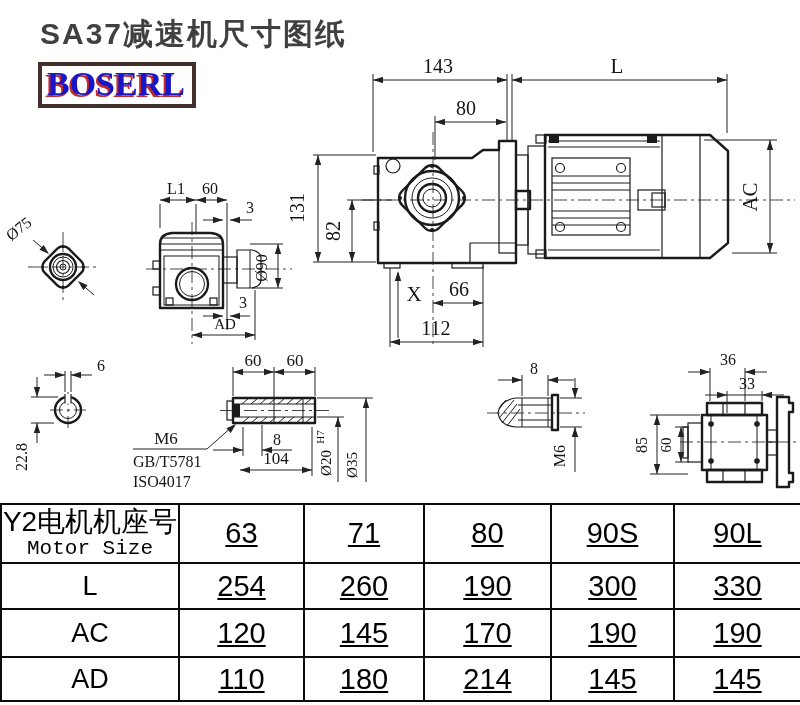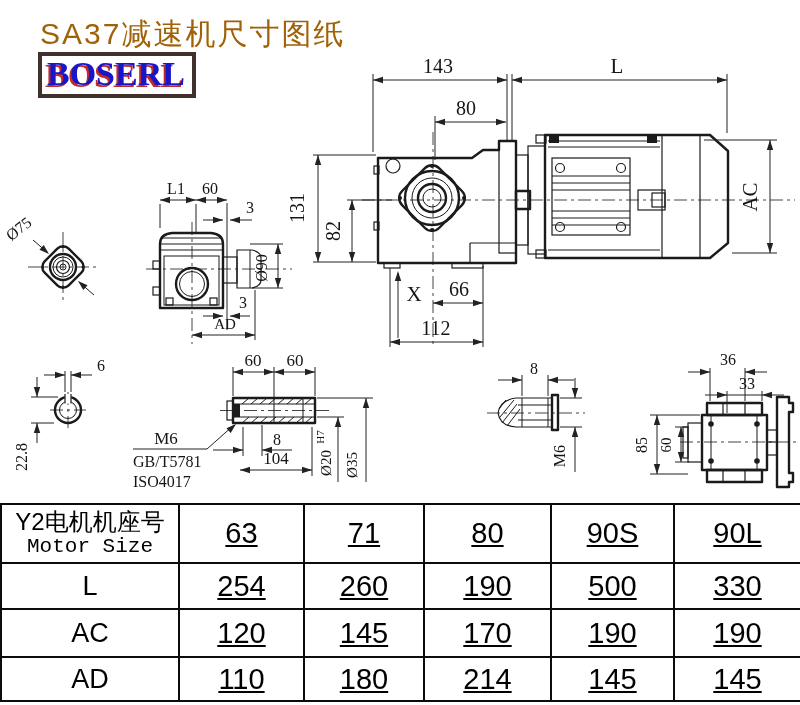--- a/index.html
+++ b/index.html
@@ -1,20 +1,20 @@
 <!DOCTYPE html>
 <html><head>
 <meta charset="utf-8">
 <style>
   html,body{margin:0;padding:0;background:#fff;}
   #page{position:relative;width:800px;height:705px;background:#fff;overflow:hidden;
         font-family:"Liberation Sans",sans-serif;}
-  .title{position:absolute;left:40px;top:14px;font-size:30px;font-weight:normal;color:#a16207;
+  .title{position:absolute;left:40px;top:14px;font-size:30px;font-weight:bold;color:#404040;
          letter-spacing:2px;white-space:nowrap;}
-  .logo{position:absolute;left:38px;top:52px;border:4px solid #41302b;background:#fff;
+  .logo{position:absolute;left:38px;top:62px;border:4px solid #41302b;background:#fff;
         padding:0 7px 2px 5px;}
   .logo span{font-family:"Liberation Serif",serif;font-size:34px;font-weight:bold;
         color:#1717c9;text-shadow:-2px 2px 0 #c22a2a;line-height:1.05;}
   svg{position:absolute;left:0;top:0;}
   svg text{fill:#151515;text-anchor:middle;}
   .ts{text-anchor:start;}
   .t21{font:21px "Liberation Serif",serif;}
   .t20{font:20px "Liberation Serif",serif;}
   .t17{font:17px "Liberation Serif",serif;}
   .t16{font:16px "Liberation Serif",serif;}
@@ -24,21 +24,21 @@
   .ol2{fill:none;stroke:#1b1b1b;stroke-width:1.2;}
   .thin{fill:none;stroke:#1b1b1b;stroke-width:1;}
   .cl{fill:none;stroke:#303030;stroke-width:0.9;stroke-dasharray:13 4 3 4;}
   .dim{fill:none;stroke:#222;stroke-width:1;}
   .arw{fill:#222;stroke:none;}
   .blk{fill:#1b1b1b;stroke:none;}
   table.dims{position:absolute;left:0;top:503px;width:800px;border-collapse:collapse;
         table-layout:fixed;background:#fff;}
   table.dims td,table.dims th{border:2px solid #0c0c0c;text-align:center;vertical-align:middle;
         padding:0;font-weight:normal;color:#000;}
-  .hz{font-size:24px;line-height:1.1;letter-spacing:0;white-space:nowrap;}
+  .hz{font-size:28px;line-height:1.1;letter-spacing:0;white-space:nowrap;}
   .he{font-family:"Liberation Mono","DejaVu Sans Mono",monospace;font-size:21px;white-space:nowrap;}
   .num{font-size:29px;text-decoration:underline;}
   .rowlab{font-size:27px;}
 </style>
 </head>
 <body>
 
 <div id="page">
 
   <svg width="800" height="503" viewBox="0 0 800 503">
@@ -417,21 +417,21 @@
       <th class="num">71</th>
       <th class="num">80</th>
       <th class="num">90S</th>
       <th class="num">90L</th>
     </tr>
     <tr style="height:46px">
       <td class="rowlab">L</td>
       <td class="num">254</td>
       <td class="num">260</td>
       <td class="num">190</td>
-      <td class="num">500</td>
+      <td class="num">300</td>
       <td class="num">330</td>
     </tr>
     <tr style="height:48px">
       <td class="rowlab">AC</td>
       <td class="num">120</td>
       <td class="num">145</td>
       <td class="num">170</td>
       <td class="num">190</td>
       <td class="num">190</td>
     </tr>

